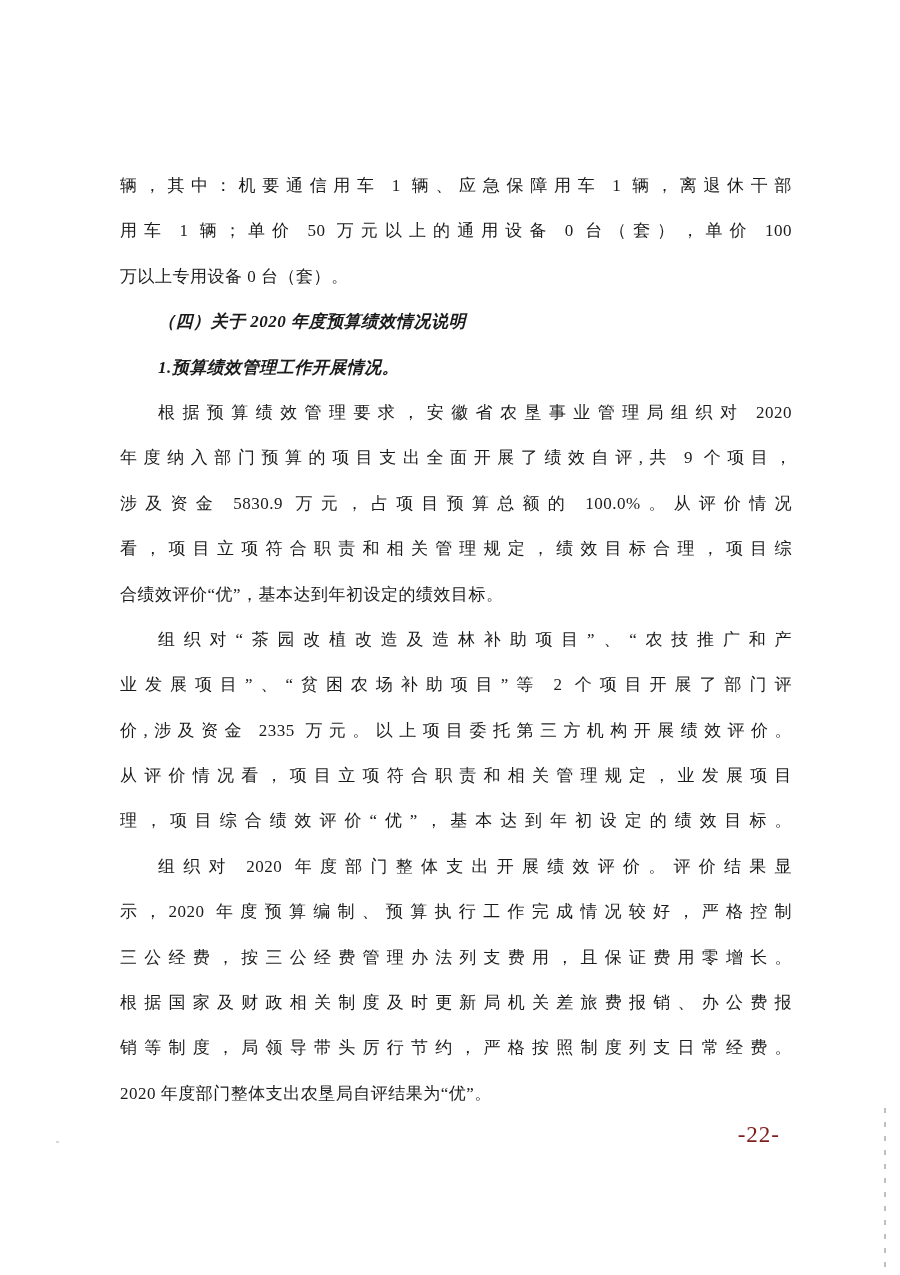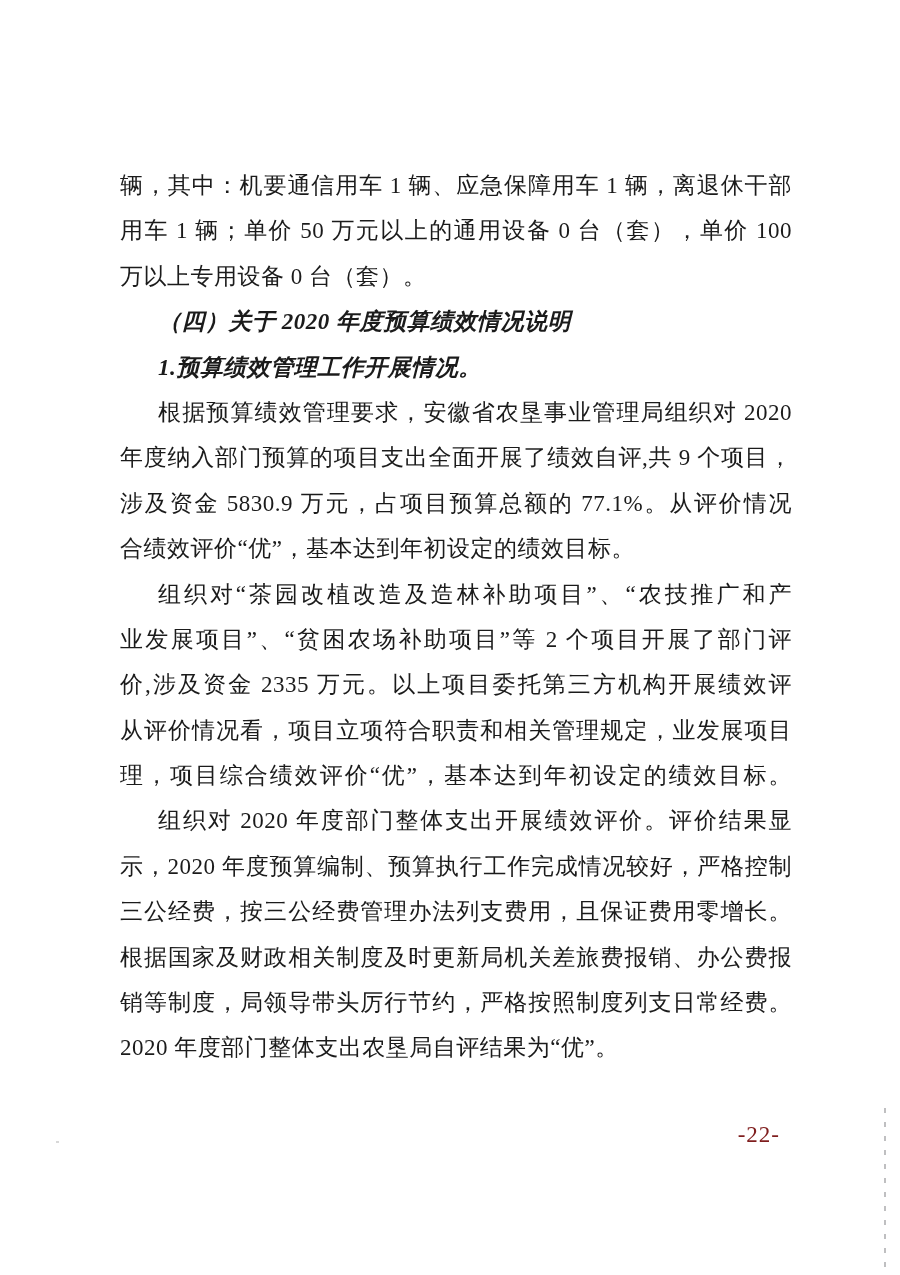--- a/index.html
+++ b/index.html
@@ -10,21 +10,21 @@
     font-family: "Liberation Serif", "DejaVu Serif", serif;
     color: #1b1b1b;
     overflow: hidden;
   }
   .doc-body {
     position: absolute;
     left: 120px; top: 163px;
     width: 672px;
   }
   .line {
-    font-size: 23px;
+    font-size: 17px;
     line-height: 45.4px;
     height: 45.4px;
     text-align: justify;
     text-align-last: left;
     overflow: hidden;
     letter-spacing: 0.5px;
   }
   .line.fill { text-align-last: justify; }
   .line.bold { font-weight: 700; font-style: italic; }
   .line.indent { text-indent: 38px; }
@@ -57,21 +57,22 @@
 <body>
 
 <div class="doc-body" id="doc-body">
     <div class="line fill">辆，其中：机要通信用车 1 辆、应急保障用车 1 辆，离退休干部</div>
     <div class="line fill">用车 1 辆；单价 50 万元以上的通用设备 0 台（套），单价 100</div>
     <div class="line">万以上专用设备 0 台（套）。</div>
     <div class="line bold indent">（四）关于 2020 年度预算绩效情况说明</div>
     <div class="line bold indent">1.预算绩效管理工作开展情况。</div>
     <div class="line fill indent">根据预算绩效管理要求，安徽省农垦事业管理局组织对 2020</div>
     <div class="line fill">年度纳入部门预算的项目支出全面开展了绩效自评,共 9 个项目，</div>
-    <div class="line fill">涉及资金 5830.9 万元，占项目预算总额的 77.1%。从评价情况</div>
+    <div class="line fill">涉及资金 5830.9 万元，占项目预算总额的 100.0%。从评价情况</div>
+    <div class="line fill">看，项目立项符合职责和相关管理规定，绩效目标合理，项目综</div>
     <div class="line">合绩效评价“优”，基本达到年初设定的绩效目标。</div>
     <div class="line fill indent">组织对“茶园改植改造及造林补助项目”、“农技推广和产</div>
     <div class="line fill">业发展项目”、“贫困农场补助项目”等 2 个项目开展了部门评</div>
     <div class="line fill">价,涉及资金 2335 万元。以上项目委托第三方机构开展绩效评价。</div>
     <div class="line fill">从评价情况看，项目立项符合职责和相关管理规定，业发展项目</div>
     <div class="line fill">理，项目综合绩效评价“优”，基本达到年初设定的绩效目标。</div>
     <div class="line fill indent">组织对 2020 年度部门整体支出开展绩效评价。评价结果显</div>
     <div class="line fill">示，2020 年度预算编制、预算执行工作完成情况较好，严格控制</div>
     <div class="line fill">三公经费，按三公经费管理办法列支费用，且保证费用零增长。</div>
     <div class="line fill">根据国家及财政相关制度及时更新局机关差旅费报销、办公费报</div>

